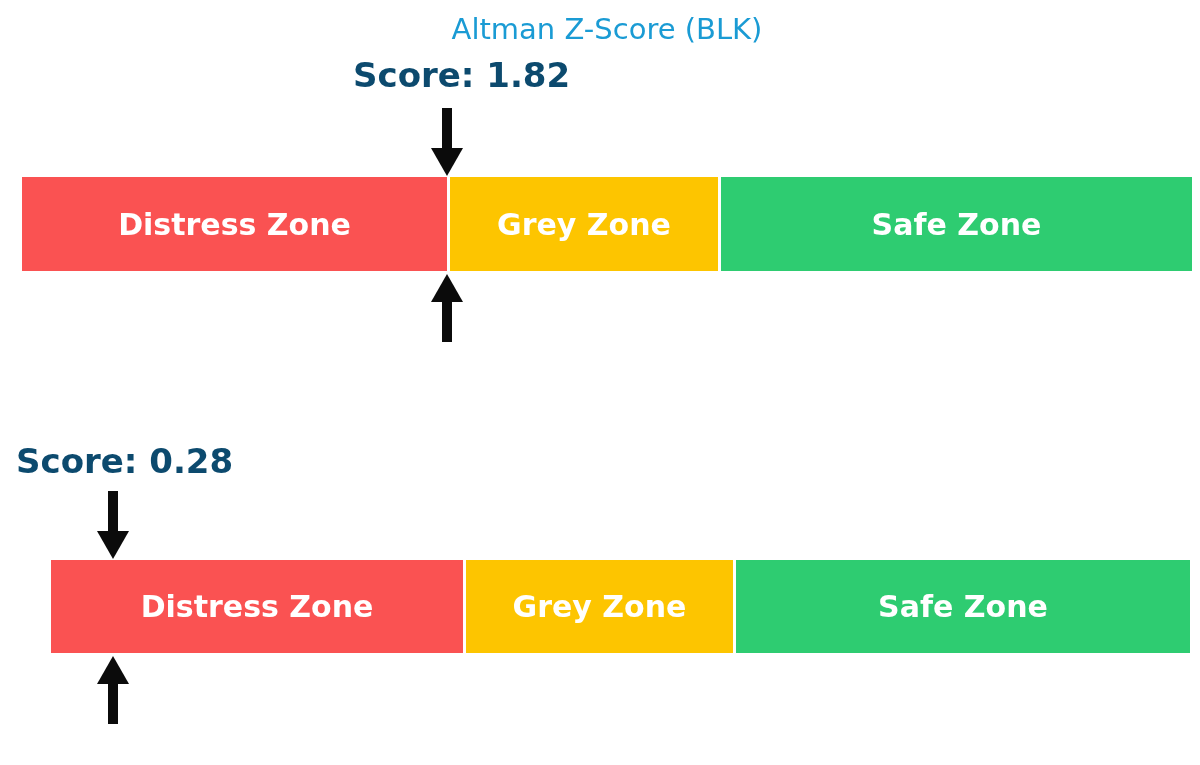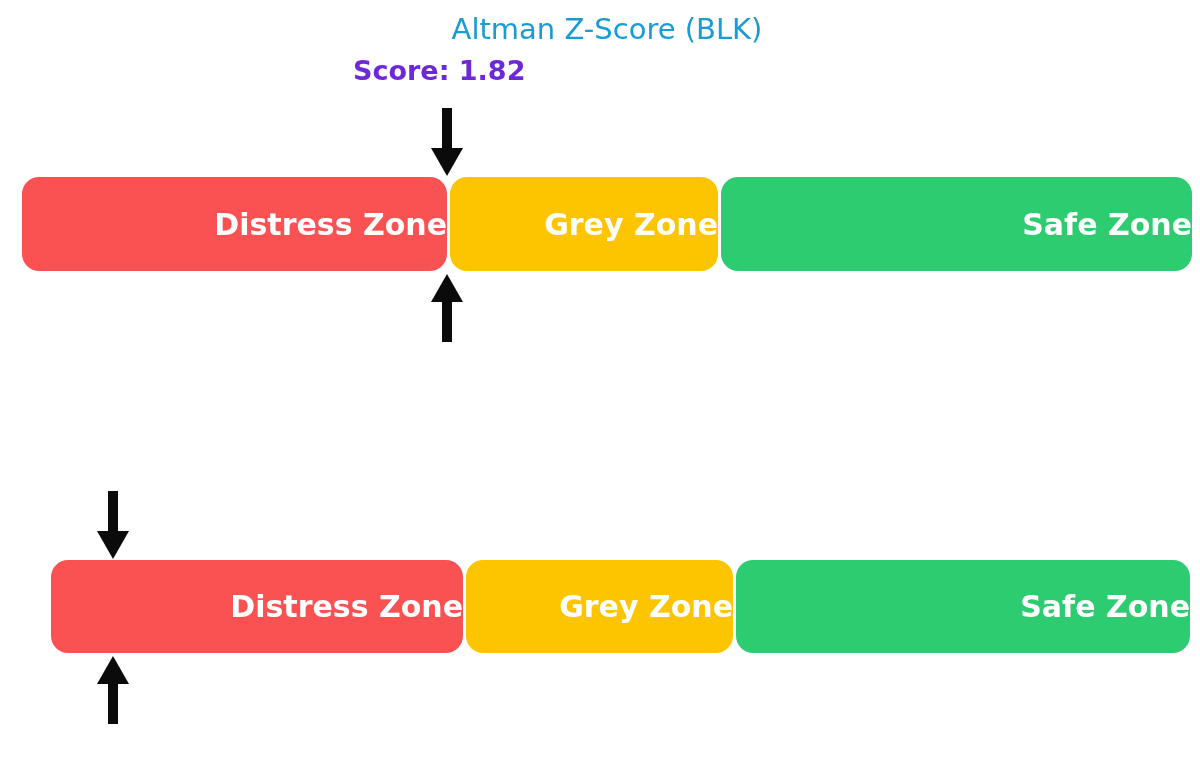--- a/index.html
+++ b/index.html
@@ -20,33 +20,32 @@
   .chart-title {
     position: absolute;
     transform: translateX(-50%);
     color: #1A9BD4;
     font-size: 29px;
     font-weight: 400;
     white-space: nowrap;
   }
   .score-label {
     position: absolute;
-    color: #6d28d9;
-    font-size: 27px;
+    color: #0c4a6e;
+    font-size: 34px;
     font-weight: 700;
     white-space: nowrap;
   }
   .zone-bar-wrap { position: absolute; left: 0; width: 100%; }
   .zone {
     position: absolute;
     top: 0;
     display: flex;
     align-items: center;
-    justify-content: flex-end;
-    border-radius: 17px;
+    justify-content: center;
   }
   .zone span {
     color: #ffffff;
     font-size: 30px;
     font-weight: 700;
     white-space: nowrap;
   }
   .arrow {
     position: absolute;
     transform: translateX(-50%);
@@ -100,20 +99,21 @@
     </div>
 
     <svg class="arrow arrow-up" width="32" height="68" viewBox="0 0 32 68">
       <polygon points="16,0 0,28 32,28" fill="#0B0B0B"></polygon>
       <rect x="11" y="26" width="10" height="42" fill="#0B0B0B"></rect>
     </svg>
   </section>
 
   <section class="chart-section stt">
 
+    <div class="score-label">Score: 0.28</div>
 
     <svg class="arrow arrow-down" width="32" height="68" viewBox="0 0 32 68">
       <rect x="11" y="0" width="10" height="42" fill="#0B0B0B"></rect>
       <polygon points="0,40 32,40 16,68" fill="#0B0B0B"></polygon>
     </svg>
 
     <div class="zone-bar-wrap">
       <div class="zone zone-distress" style="background: rgb(250, 82, 82);">
         <span>Distress Zone</span>
       </div>

